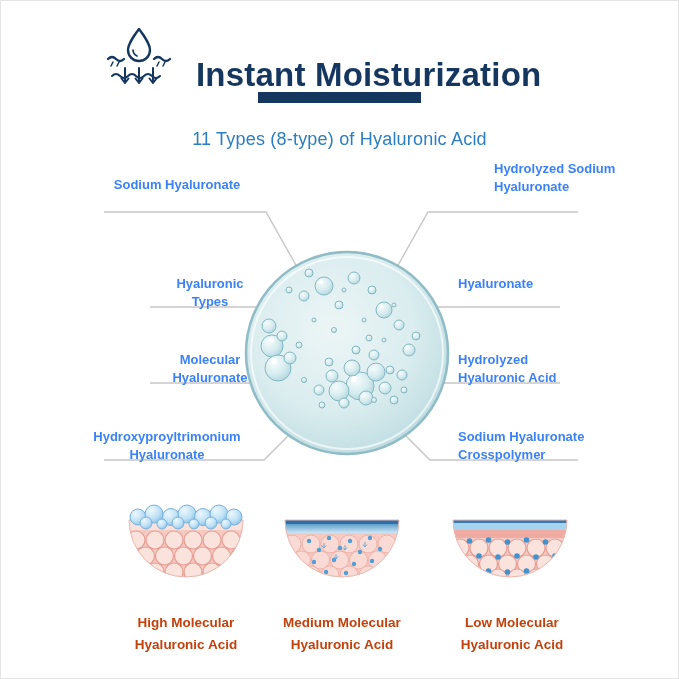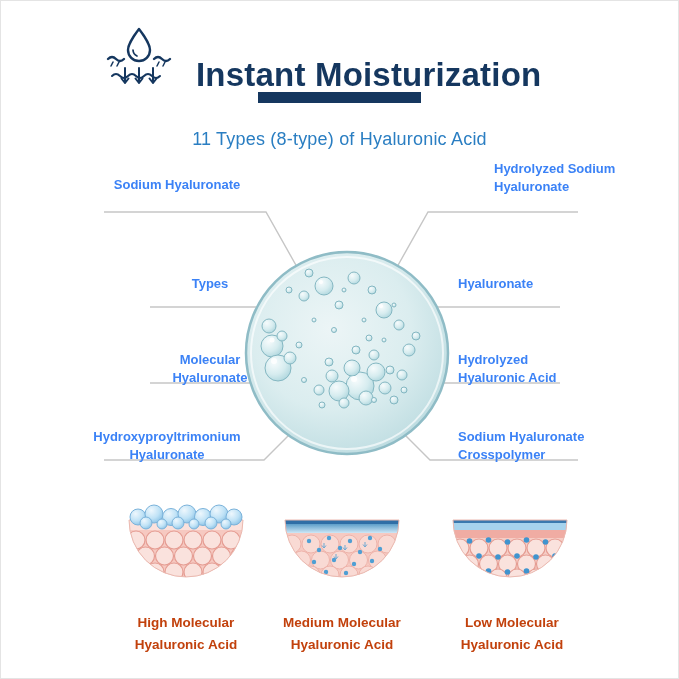--- a/index.html
+++ b/index.html
@@ -142,20 +142,21 @@
       <circle cx="32" cy="113" r="3"></circle>
     <circle cx="79" cy="34" r="2"></circle>
       <circle cx="139" cy="58" r="2"></circle>
   </g>
 </svg>
 
 <div class="label center lbl-l1">
   <span>Sodium Hyaluronate</span>
 </div>
 <div class="label center lbl-l2">
+  <span>Hyaluronic</span>
   <span>Types</span>
 </div>
 <div class="label center lbl-l3">
   <span>Molecular</span>
   <span>Hyaluronate</span>
 </div>
 <div class="label center lbl-l4">
   <span>Hydroxyproyltrimonium</span>
   <span>Hyaluronate</span>
 </div>

